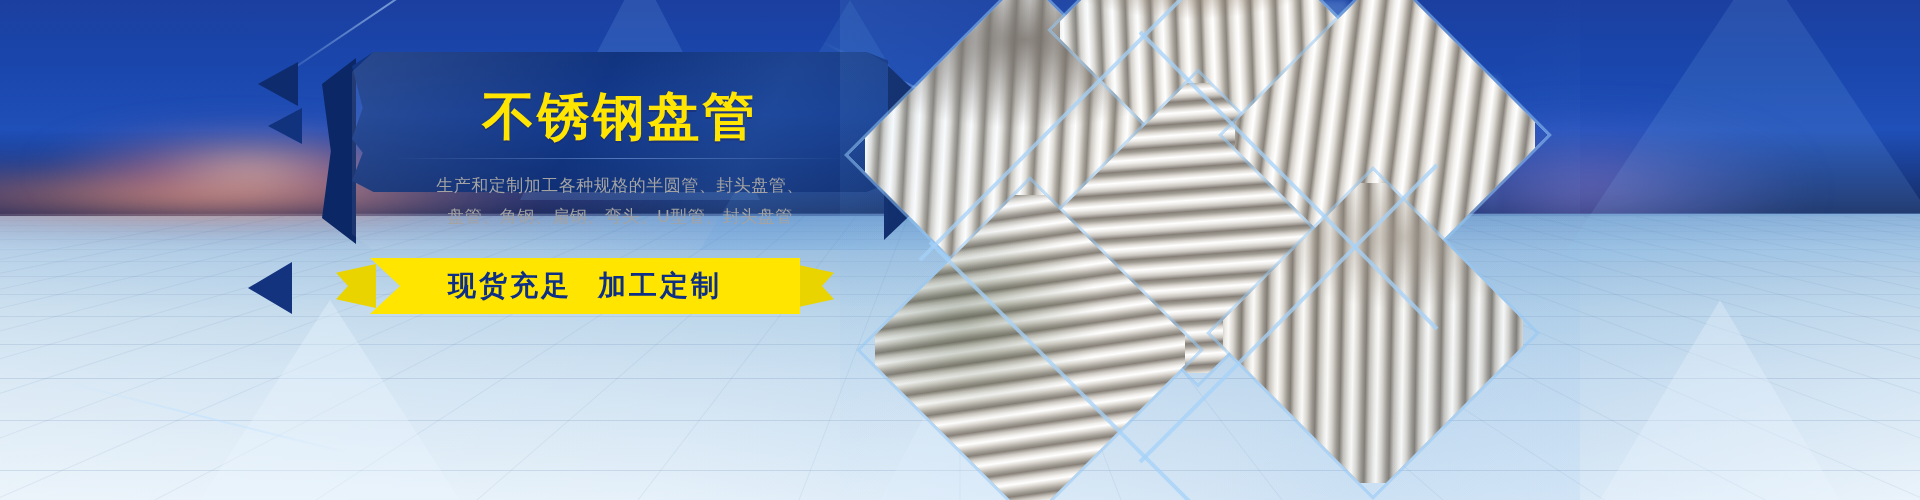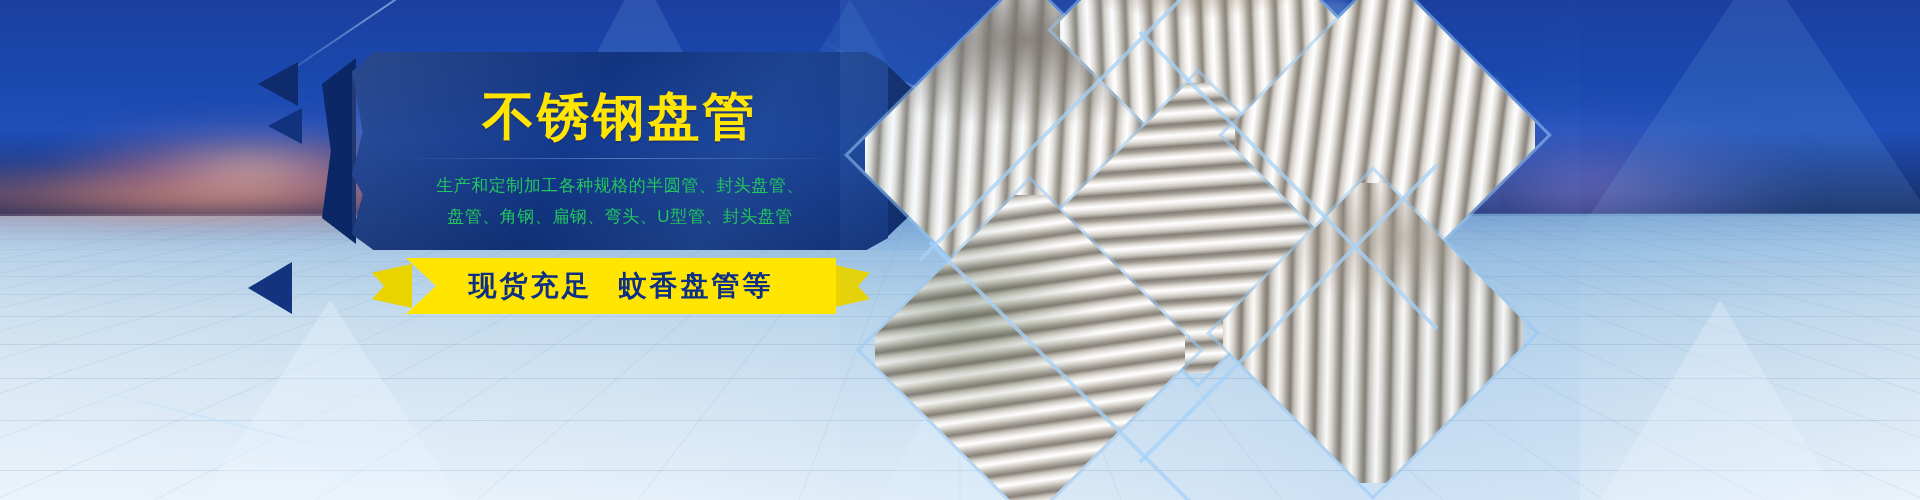--- a/index.html
+++ b/index.html
@@ -48,41 +48,41 @@
   .glass-7{left:1600px;top:300px;width:0;height:0;border-left:120px solid transparent;border-right:120px solid transparent;border-bottom:200px solid rgba(235,245,255,.32);}
   .glass-8{left:880px;top:330px;width:0;height:0;border-left:90px solid transparent;border-right:90px solid transparent;border-bottom:170px solid rgba(225,240,255,.28);}
 
   
   .streak{position:absolute;background:linear-gradient(90deg,rgba(255,255,255,0),rgba(190,225,255,.55),rgba(255,255,255,0));transform-origin:left center;height:2px;}
 
   
   .chev{position:absolute;width:0;height:0;}
 
   
-  #blue-ribbon{position:absolute;left:352px;top:52px;width:536px;height:198px;}
+  #blue-ribbon{position:absolute;left:352px;top:52px;width:536px;height:140px;}
   .ribbon-body{position:absolute;inset:0;background:linear-gradient(180deg,#12347f 0%,#133a8e 45%,#102f74 100%);
     clip-path:polygon(0% 10%, 4% 0%, 96% 0%, 100% 6%, 100% 58%, 99% 62%, 100% 66%, 100% 94%, 96% 100%, 4% 100%, 0% 92%, 2% 72%, 0% 62%, 2% 40%);}
   .ribbon-tail-l{position:absolute;left:-30px;top:6px;width:34px;height:186px;background:#0c2766;
     clip-path:polygon(100% 0%, 100% 100%, 0% 86%, 26% 50%, 0% 14%);}
   .ribbon-tail-r{position:absolute;right:-26px;top:10px;width:30px;height:178px;background:#0c2766;
     clip-path:polygon(0% 0%, 0% 100%, 100% 84%, 74% 50%, 100% 16%);}
   .ribbon-sheen{position:absolute;left:0;top:0;width:536px;height:198px;
     background:linear-gradient(118deg,rgba(255,255,255,.10) 0%,rgba(255,255,255,0) 42%,rgba(90,150,230,.16) 70%,rgba(255,255,255,0) 100%);
     clip-path:polygon(0% 10%, 4% 0%, 96% 0%, 100% 6%, 100% 94%, 96% 100%, 4% 100%, 0% 92%);pointer-events:none;}
 
   .ribbon-title{position:absolute;left:0;right:0;top:38px;text-align:center;
     font-size:52px;line-height:1;font-weight:bold;color:#ffe500;letter-spacing:3px;
     text-shadow:0 2px 0 rgba(30,40,110,.55);}
   .ribbon-divider{position:absolute;left:42px;right:42px;top:106px;height:1px;
     background:linear-gradient(90deg,rgba(255,255,255,0),rgba(160,200,255,.45),rgba(255,255,255,0));}
-  .ribbon-sub{position:absolute;left:24px;right:24px;top:118px;text-align:center;color:#22c55e;
+  .ribbon-sub{position:absolute;left:24px;right:24px;top:118px;text-align:center;color:#a3a3a3;
     font-size:17px;line-height:31px;letter-spacing:.5px;font-weight:500;}
 
   
-  #yellow-ribbon{position:absolute;left:370px;top:258px;width:430px;height:56px;margin-left:36px;}
+  #yellow-ribbon{position:absolute;left:370px;top:258px;width:430px;height:56px;}
   .yr-body{position:absolute;inset:0;background:#ffe500;
     clip-path:polygon(0% 0%, 100% 0%, 100% 100%, 0% 100%, 7% 50%);}
   .yr-tail-l{position:absolute;left:-34px;top:6px;width:40px;height:44px;background:#e9d400;
     clip-path:polygon(100% 0%, 100% 100%, 0% 80%, 30% 50%, 0% 20%);}
   .yr-tail-r{position:absolute;right:-34px;top:6px;width:40px;height:44px;background:#e9d400;
     clip-path:polygon(0% 0%, 0% 100%, 100% 80%, 70% 50%, 100% 20%);}
   .yr-text{position:absolute;left:0;right:0;top:0;height:56px;display:flex;align-items:center;justify-content:center;
     gap:26px;font-size:28px;font-weight:bold;color:#0d2f86;letter-spacing:3px;}
 
   
@@ -229,21 +229,21 @@
       <div>盘管、角钢、扁钢、弯头、U型管、封头盘管</div>
     </div>
   </div>
 
   <div id="yellow-ribbon">
     <div class="yr-tail-l"></div>
     <div class="yr-tail-r"></div>
     <div class="yr-body"></div>
     <div class="yr-text">
       <span>现货充足</span>
-      <span>蚊香盘管等</span>
+      <span>加工定制</span>
     </div>
   </div>
 
   <div id="collage">
     <div class="dia" style="left:60px;top:40px;width:250px;height:250px;">
       <div class="inner coil-a" style="width:320px;height:320px;left:-35px;top:-35px;"></div>
     </div>
     <div class="dia" style="left:255px;top:-65px;width:210px;height:210px;">
       <div class="inner coil-b" style="width:280px;height:280px;left:-35px;top:-35px;"></div>
     </div>

